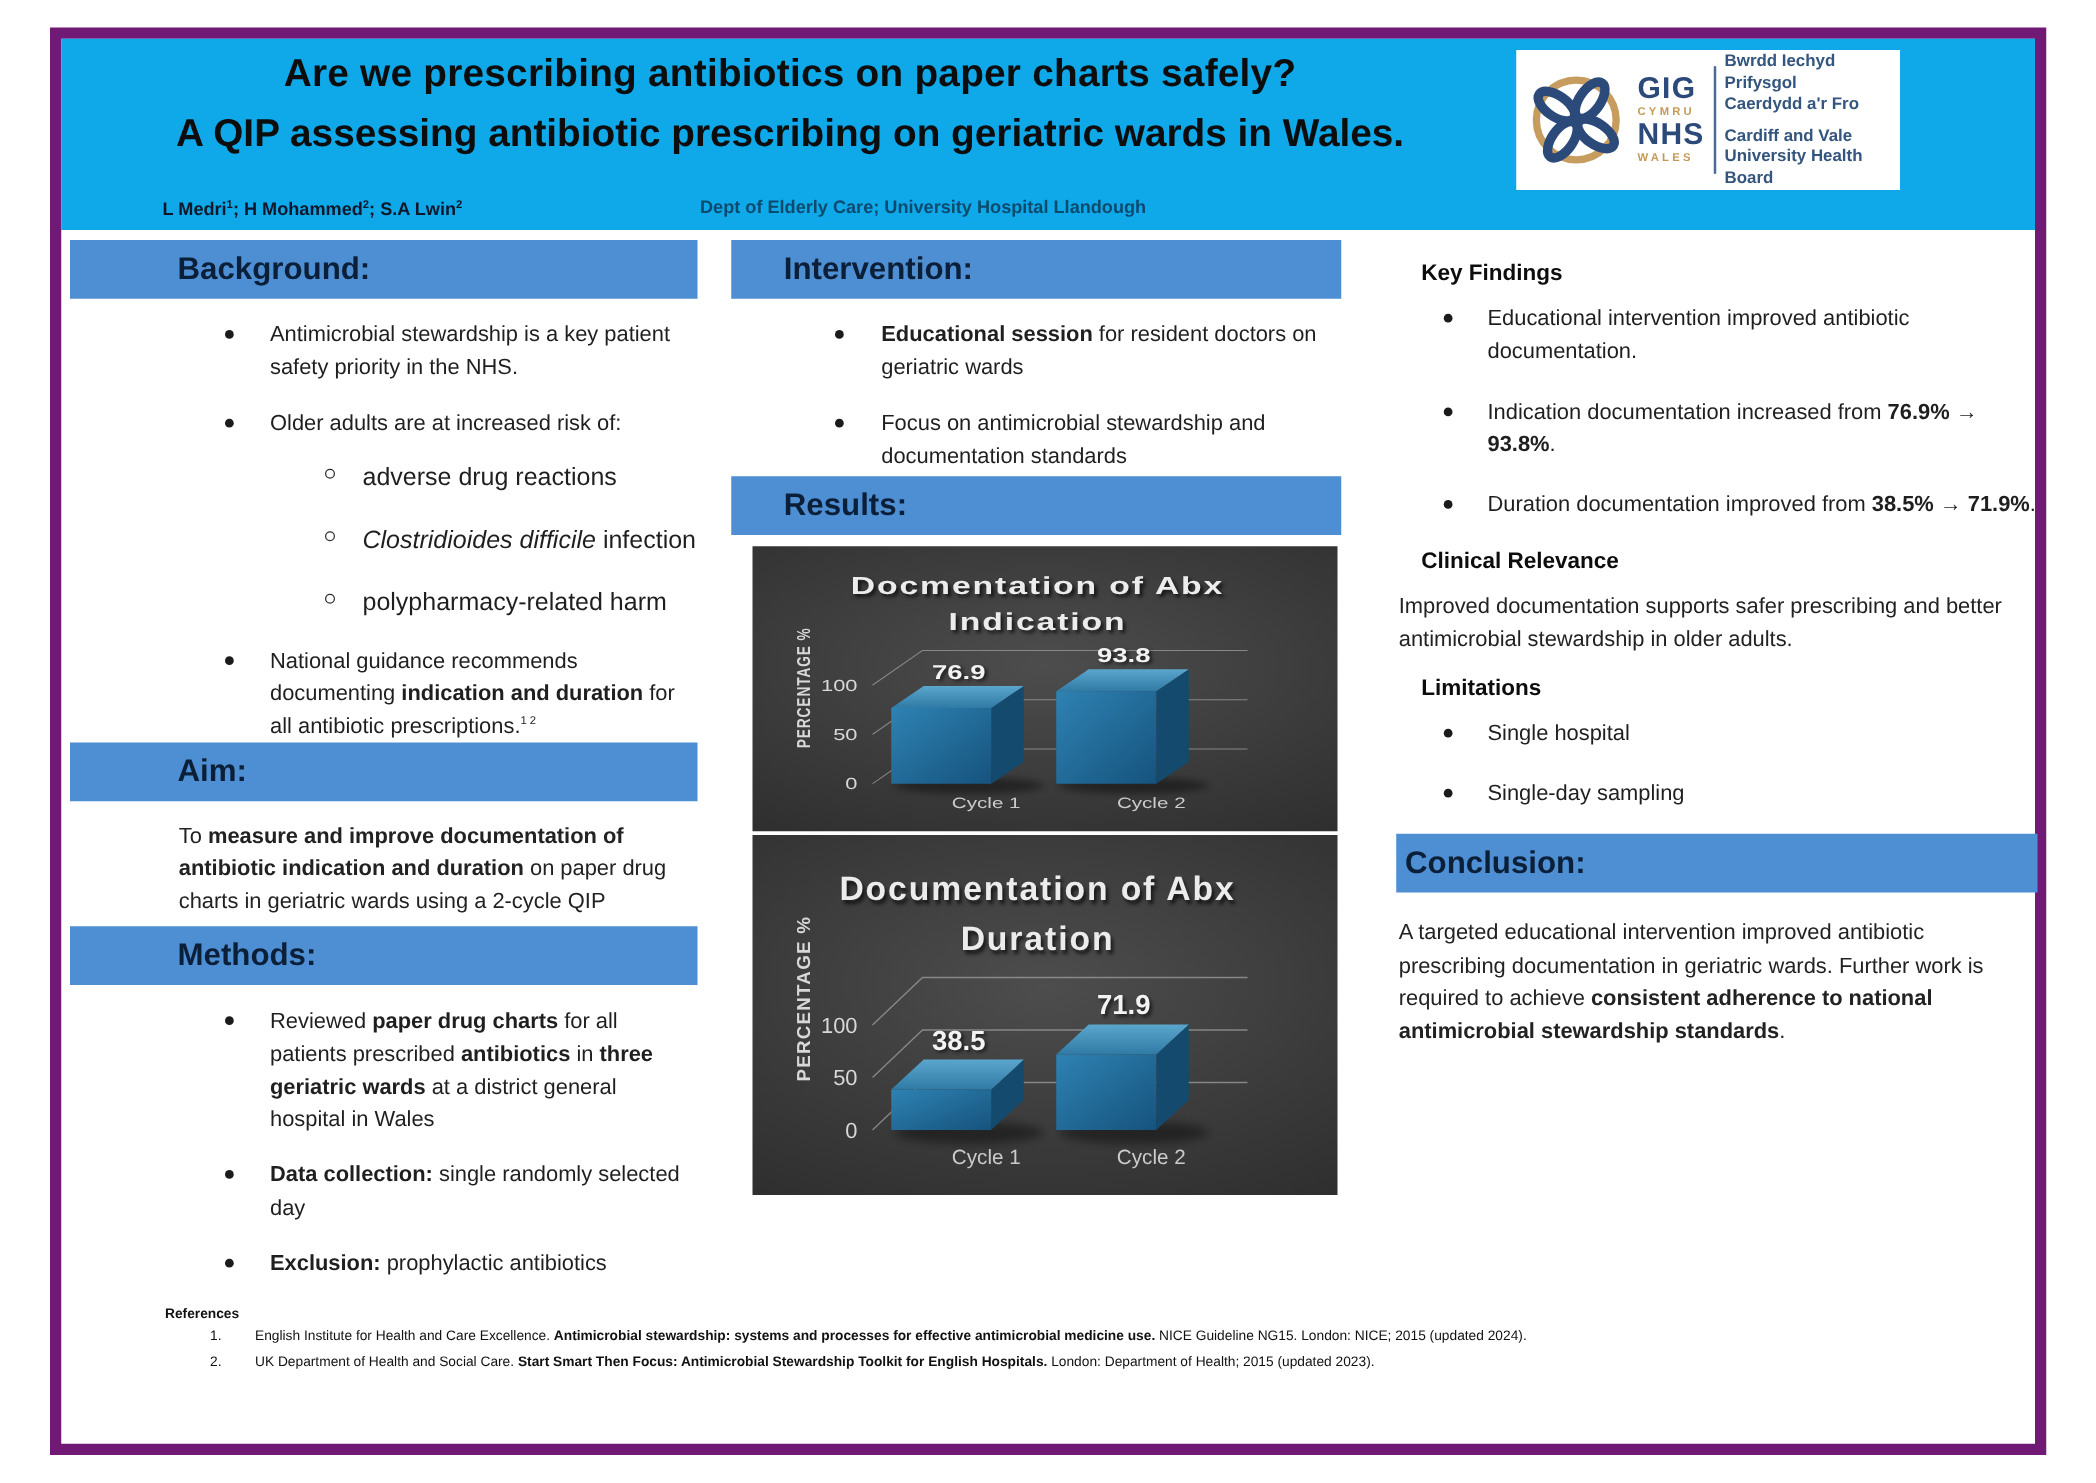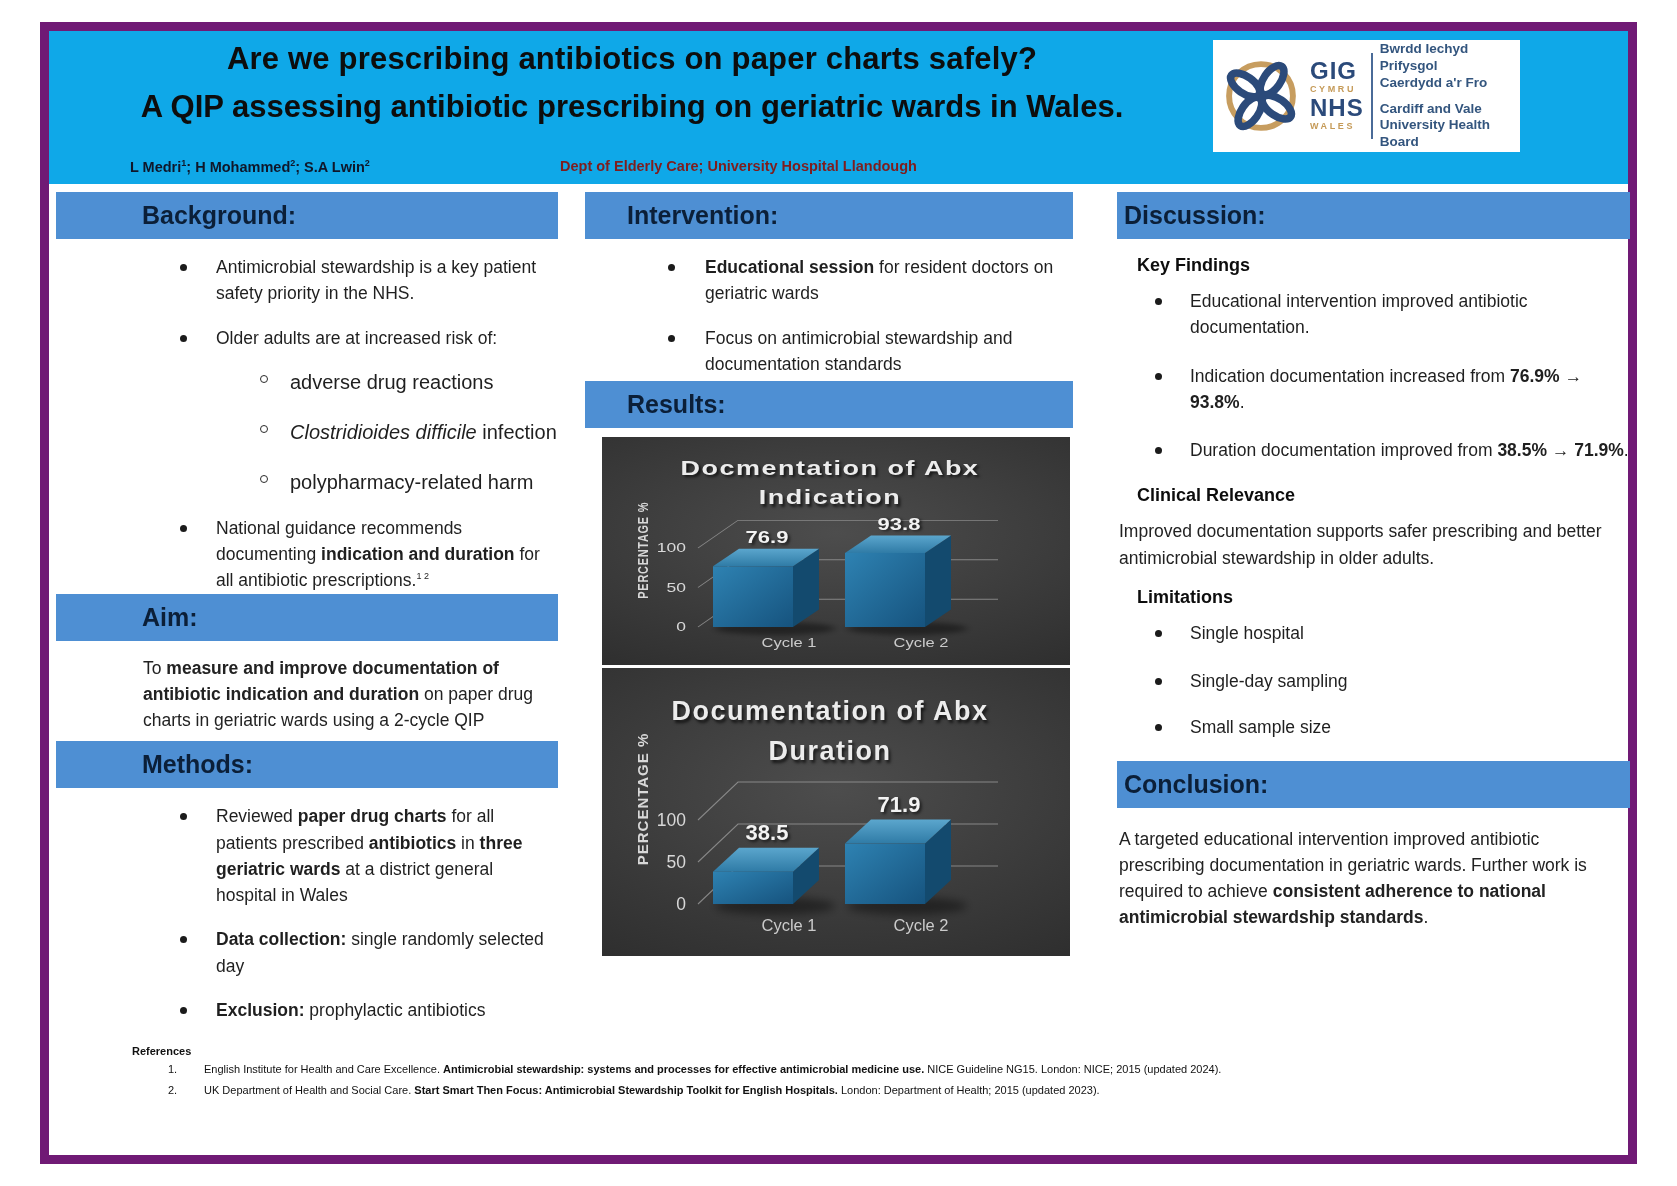--- a/index.html
+++ b/index.html
@@ -6,21 +6,21 @@
   body{width:1677px;height:1186px;position:relative;overflow:hidden;
        font-family:"Liberation Sans",sans-serif;color:#1f1f1f;}
   .frame{position:absolute;left:40px;top:22px;width:1597px;height:1142px;
          border:9px solid #701a75;background:#ffffff;box-sizing:border-box;}
   
   .band{position:absolute;left:0;top:0;width:100%;height:153px;background:#0fa8e8;}
   .titles{position:absolute;left:0;top:0;width:1166px;text-align:center;}
   .t1{margin:10px 0 0;font-size:31px;font-weight:800;color:#0d0d0d;letter-spacing:.2px;white-space:nowrap;}
   .t2{margin:12px 0 0;font-size:31px;font-weight:800;color:#0d0d0d;white-space:nowrap;}
   .authors{position:absolute;left:81px;top:127px;font-size:14.5px;font-weight:600;color:#0f172a;}
-  .affil{position:absolute;left:511px;top:127px;font-size:14.5px;font-weight:600;color:#7f1d1d;}
+  .affil{position:absolute;left:511px;top:127px;font-size:14.5px;font-weight:600;color:#0c4a6e;}
   sup{font-size:9px;}
   .logo-box{position:absolute;left:1164px;top:9px;width:307px;height:112px;background:#ffffff;
             display:flex;align-items:center;gap:7px;padding:4px 6px;box-sizing:border-box;}
   .knot{flex-shrink:0;}
   .nhsblk{line-height:1;color:#2b4a7a;flex-shrink:0;}
   .gig,.nhs{font-size:24px;font-weight:700;letter-spacing:1px;}
   .cymru,.wales{font-size:9px;color:#c59a57;font-weight:700;letter-spacing:2.6px;margin:2px 0;}
   .ldiv{width:2px;height:86px;background:#4a6b98;flex-shrink:0;}
   .board{color:#33557e;font-size:13.5px;font-weight:700;line-height:1.25;}
   .board .grp2{margin-top:9px;}
@@ -223,36 +223,32 @@
           <ellipse cx="305" cy="238" rx="60" ry="9" fill="rgba(0,0,0,.4)" filter="url(#bl1)"></ellipse>
           <polygon fill="#134a6e" points="323,175.60399999999998 349,151.60399999999998 349,212 323,236"></polygon>
           <polygon fill="url(#gt1)" points="243,175.60399999999998 269,151.60399999999998 349,151.60399999999998 323,175.60399999999998"></polygon>
           <rect fill="url(#gf1)" x="243" y="175.60399999999998" width="80" height="60.396"></rect>
           <text class="cv" x="297" y="143.60399999999998" text-anchor="middle">71.9</text>
           <text class="cc" x="319" y="263" text-anchor="middle">Cycle 2</text>
         </svg></div>
   </section>
 
   <section class="col-right">
-    <div class="bar">
-      <span class="h">Discussion:</span>
-    </div>
     <div class="subhead">Key Findings</div>
     <ul class="blt">
       <li><span>Educational intervention improved antibiotic documentation.</span></li>
       <li><span>Indication documentation increased from </span><span style="font-weight: 700;">76.9% → 93.8%</span><span>.</span></li>
       <li><span>Duration documentation improved from </span><span style="font-weight: 700;">38.5% → 71.9%</span><span>.</span></li>
     </ul>
     <div class="subhead">Clinical Relevance</div>
     <p class="body-txt rp">Improved documentation supports safer prescribing and better antimicrobial stewardship in older adults.</p>
     <div class="subhead">Limitations</div>
     <ul class="blt">
       <li style="">Single hospital</li>
       <li style="margin-bottom:20px;">Single-day sampling</li>
-      <li style="margin-bottom:20px;">Small sample size</li>
     </ul>
     <div class="bar concl-bar">
       <span class="h">Conclusion:</span>
     </div>
     <p class="body-txt concl-p"><span>A targeted educational intervention improved antibiotic prescribing documentation in geriatric wards. Further work is required to achieve </span><span style="font-weight: 700;">consistent adherence to national antimicrobial stewardship standards</span><span>.</span></p>
   </section>
 
   <footer class="refs">
     <div class="rh">References</div>
     <div class="ref-row">

